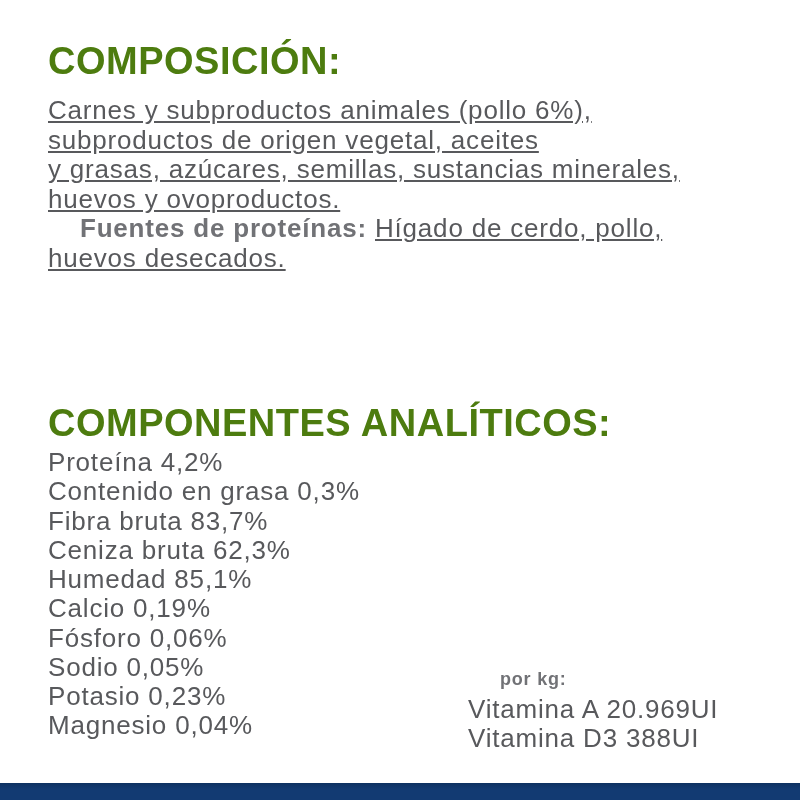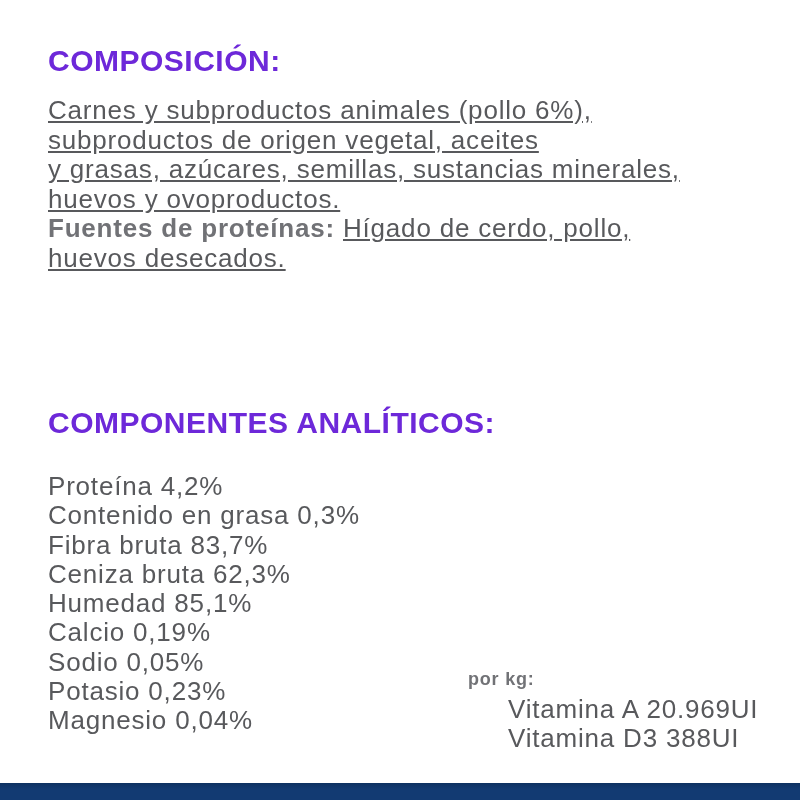--- a/index.html
+++ b/index.html
@@ -11,24 +11,24 @@
     height: 800px;
     position: relative;
     background: #ffffff;
     overflow: hidden;
     font-family: "Liberation Sans", sans-serif;
   }
   .heading {
     position: absolute;
     left: 48px;
     margin: 0;
-    font-size: 30px;
+    font-size: 38px;
     line-height: 38px;
     font-weight: bold;
-    color: #6d28d9;
+    color: #4d7c0f;
     letter-spacing: 0.5px;
     white-space: nowrap;
   }
   #composition-title { top: 42px; }
   #analytics-title   { top: 404px; }
 
   .bodytext {
     position: absolute;
     left: 48px;
     margin: 0;
@@ -37,43 +37,44 @@
     color: #58595C;
     letter-spacing: 0.8px;
   }
   #composition-paragraph { top: 96px; width: 700px; }
 
   .pre { white-space: pre-line; text-decoration: underline; }
 
   .bold-label {
     font-weight: bold;
     color: #717276;
+    margin-left: 32px;
   }
 
-  #analytics-list { top: 472px; }
+  #analytics-list { top: 448px; }
   .analytic-row {
     line-height: 29.25px;
     white-space: nowrap;
   }
 
   #per-kg-block {
     position: absolute;
     left: 468px;
     top: 665px;
     margin: 0;
     font-size: 26px;
     line-height: 29.5px;
     color: #58595C;
     letter-spacing: 0.8px;
   }
   #per-kg-label {
     display: block;
     font-size: 18px;
   }
-  .vitamin-row { white-space: nowrap; margin-left: 40px; }
+  .vitamin-row { white-space: nowrap; }
 
   #footer-bar {
     position: absolute;
     left: 0;
     right: 0;
     bottom: 0;
     height: 17px;
     background: linear-gradient(180deg, #0E3161 0%, #123A72 35%, #123A72 100%);
   }
 </style>
@@ -90,20 +91,21 @@
 
 <h1 class="heading" id="analytics-title">COMPONENTES ANALÍTICOS:</h1>
 
 <div class="bodytext" id="analytics-list">
     <div class="analytic-row">Proteína 4,2%</div>
     <div class="analytic-row">Contenido en grasa 0,3%</div>
     <div class="analytic-row">Fibra bruta 83,7%</div>
     <div class="analytic-row">Ceniza bruta 62,3%</div>
     <div class="analytic-row">Humedad 85,1%</div>
     <div class="analytic-row">Calcio 0,19%</div>
+    <div class="analytic-row">Fósforo 0,06%</div>
     <div class="analytic-row">Sodio 0,05%</div>
     <div class="analytic-row">Potasio 0,23%</div>
     <div class="analytic-row">Magnesio 0,04%</div>
   </div>
 
 <div id="per-kg-block">
   <b class="bold-label" id="per-kg-label">por kg:</b>
   <div>
       <div class="vitamin-row">Vitamina A 20.969UI</div>
       <div class="vitamin-row">Vitamina D3 388UI</div>

